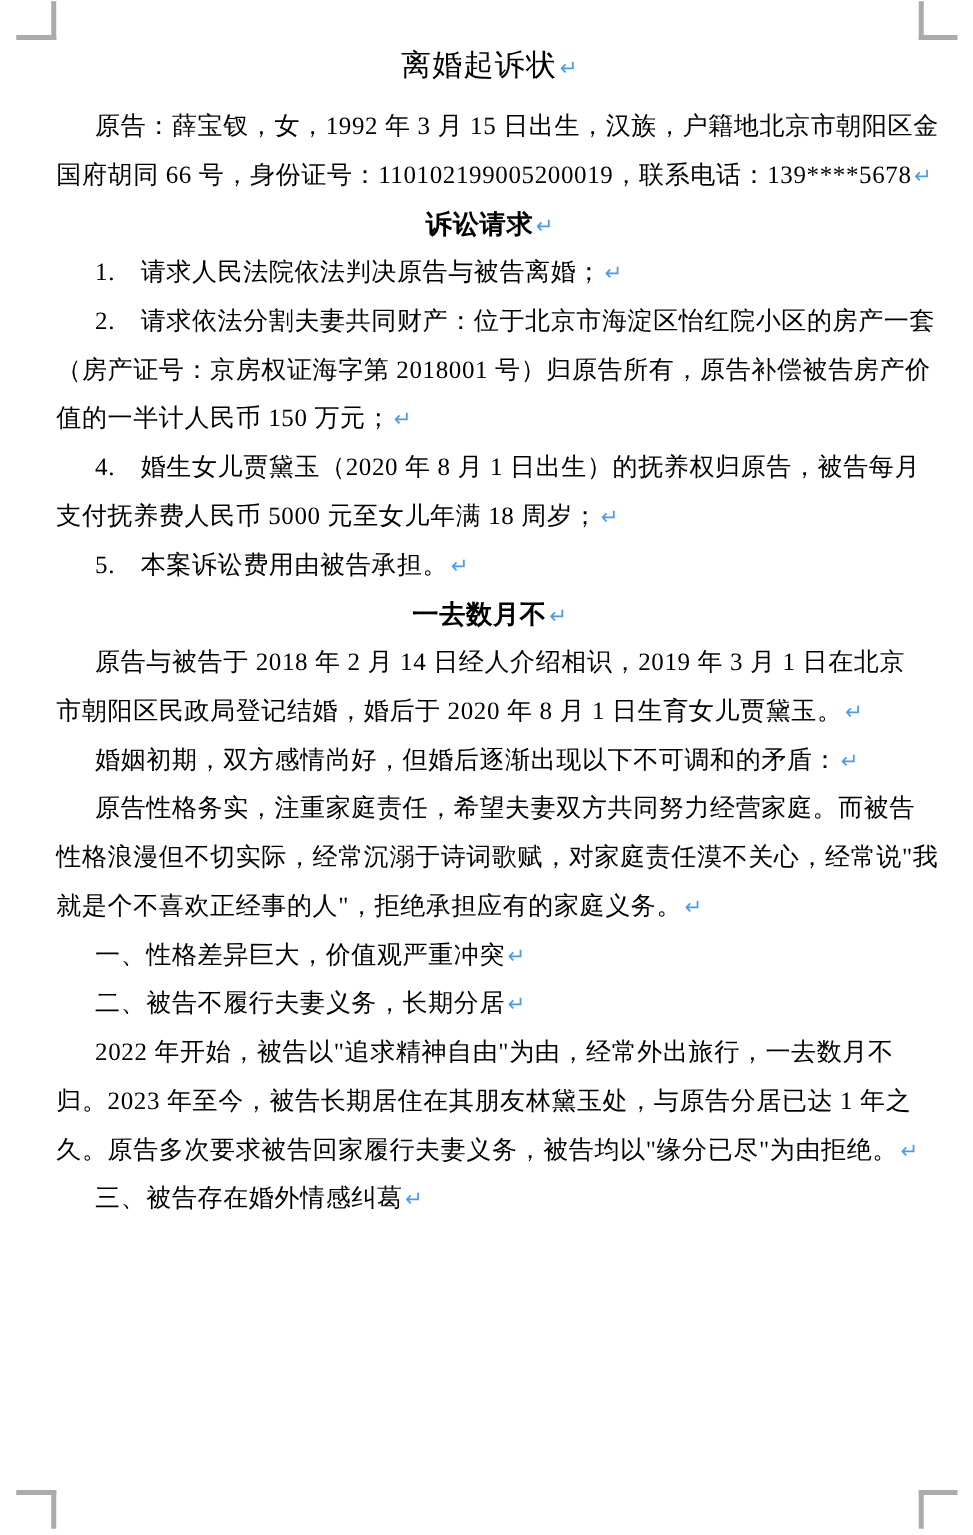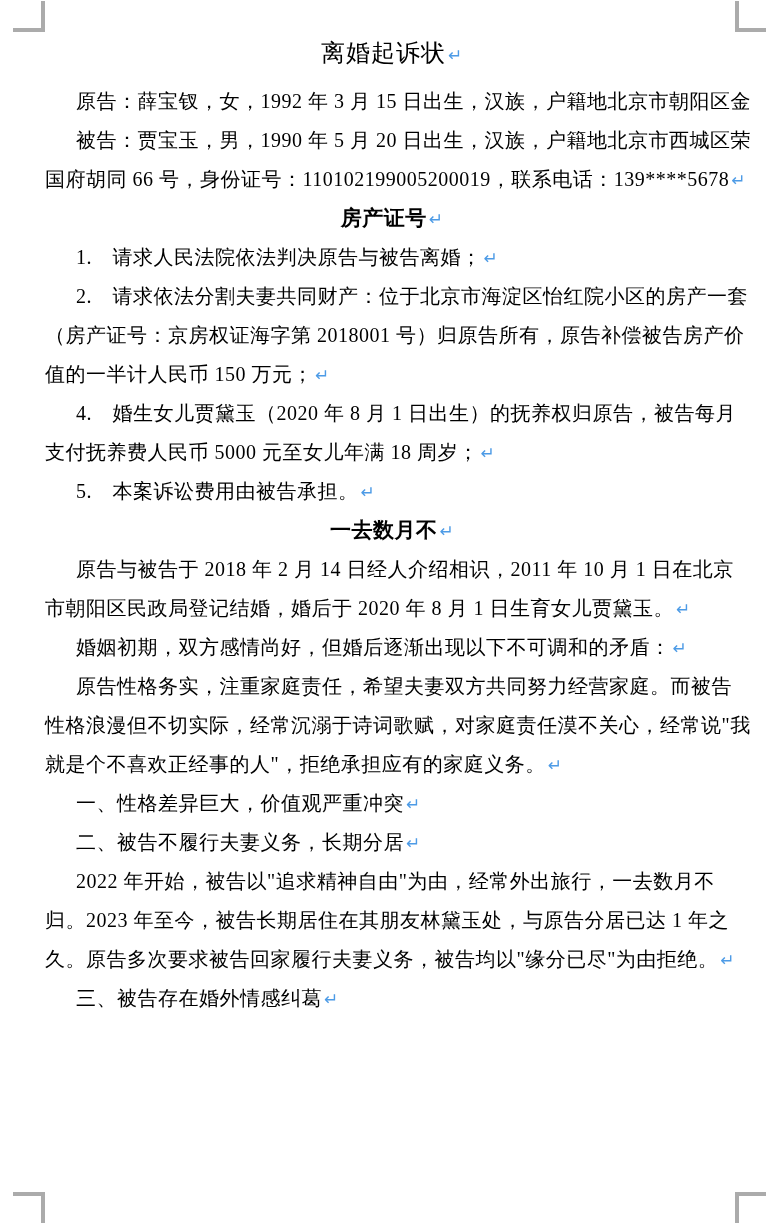--- a/index.html
+++ b/index.html
@@ -96,46 +96,45 @@
   </div>
 
   <div class="content" id="doc-content">
       <div class="block title">
         <div class="line"><span>离婚起诉状</span><span class="pmark" style="color: rgb(77, 155, 230);">↵</span></div>
       </div>
       <div class="block paragraph">
         <div class="line ind"><span>原告：薛宝钗，女，1992 年 3 月 15 日出生，汉族，户籍地北京市朝阳区金</span></div>
       </div>
       <div class="block paragraph">
-        <div class="line ind"><span>被告：贾宝玉，男，1990 年 5 月 20 日出生，汉族，户籍地北京市西城区荣</span></div>
         <div class="line"><span>国府胡同 66 号，身份证号：110102199005200019，联系电话：139****5678</span><span class="pmark" style="color: rgb(77, 155, 230);">↵</span></div>
       </div>
       <div class="block heading">
-        <div class="line"><span>房产证号</span><span class="pmark" style="color: rgb(77, 155, 230);">↵</span></div>
+        <div class="line"><span>诉讼请求</span><span class="pmark" style="color: rgb(77, 155, 230);">↵</span></div>
       </div>
       <div class="block item">
         <div class="line ind"><span>1.　请求人民法院依法判决原告与被告离婚；</span><span class="pmark" style="color: rgb(77, 155, 230);">↵</span></div>
       </div>
       <div class="block item">
         <div class="line ind"><span>2.　请求依法分割夫妻共同财产：位于北京市海淀区怡红院小区的房产一套</span></div>
         <div class="line"><span>（房产证号：京房权证海字第 2018001 号）归原告所有，原告补偿被告房产价</span></div>
         <div class="line"><span>值的一半计人民币 150 万元；</span><span class="pmark" style="color: rgb(77, 155, 230);">↵</span></div>
       </div>
       <div class="block item">
         <div class="line ind"><span>4.　婚生女儿贾黛玉（2020 年 8 月 1 日出生）的抚养权归原告，被告每月</span></div>
         <div class="line"><span>支付抚养费人民币 5000 元至女儿年满 18 周岁；</span><span class="pmark" style="color: rgb(77, 155, 230);">↵</span></div>
       </div>
       <div class="block item">
         <div class="line ind"><span>5.　本案诉讼费用由被告承担。</span><span class="pmark" style="color: rgb(77, 155, 230);">↵</span></div>
       </div>
       <div class="block heading">
         <div class="line"><span>一去数月不</span><span class="pmark" style="color: rgb(77, 155, 230);">↵</span></div>
       </div>
       <div class="block paragraph">
-        <div class="line ind"><span>原告与被告于 2018 年 2 月 14 日经人介绍相识，2011 年 10 月 1 日在北京</span></div>
+        <div class="line ind"><span>原告与被告于 2018 年 2 月 14 日经人介绍相识，2019 年 3 月 1 日在北京</span></div>
         <div class="line"><span>市朝阳区民政局登记结婚，婚后于 2020 年 8 月 1 日生育女儿贾黛玉。</span><span class="pmark" style="color: rgb(77, 155, 230);">↵</span></div>
       </div>
       <div class="block paragraph">
         <div class="line ind"><span>婚姻初期，双方感情尚好，但婚后逐渐出现以下不可调和的矛盾：</span><span class="pmark" style="color: rgb(77, 155, 230);">↵</span></div>
       </div>
       <div class="block paragraph">
         <div class="line ind"><span>原告性格务实，注重家庭责任，希望夫妻双方共同努力经营家庭。而被告</span></div>
         <div class="line"><span>性格浪漫但不切实际，经常沉溺于诗词歌赋，对家庭责任漠不关心，经常说"我</span></div>
         <div class="line"><span>就是个不喜欢正经事的人"，拒绝承担应有的家庭义务。</span><span class="pmark" style="color: rgb(77, 155, 230);">↵</span></div>
       </div>

